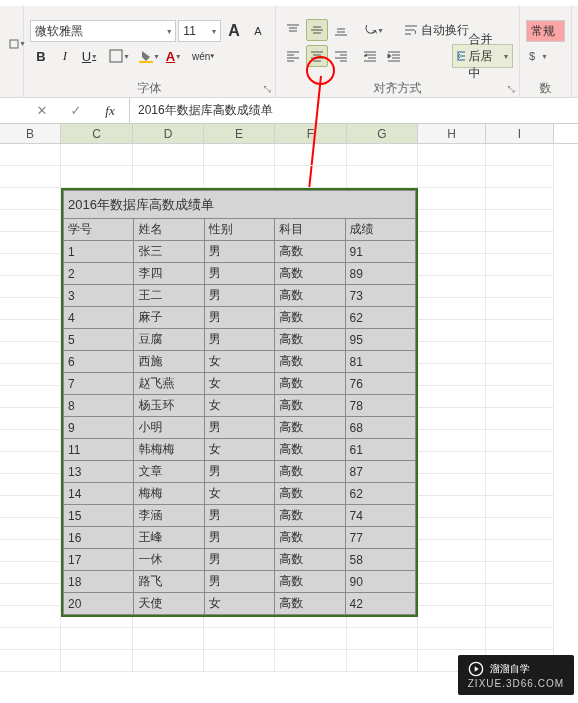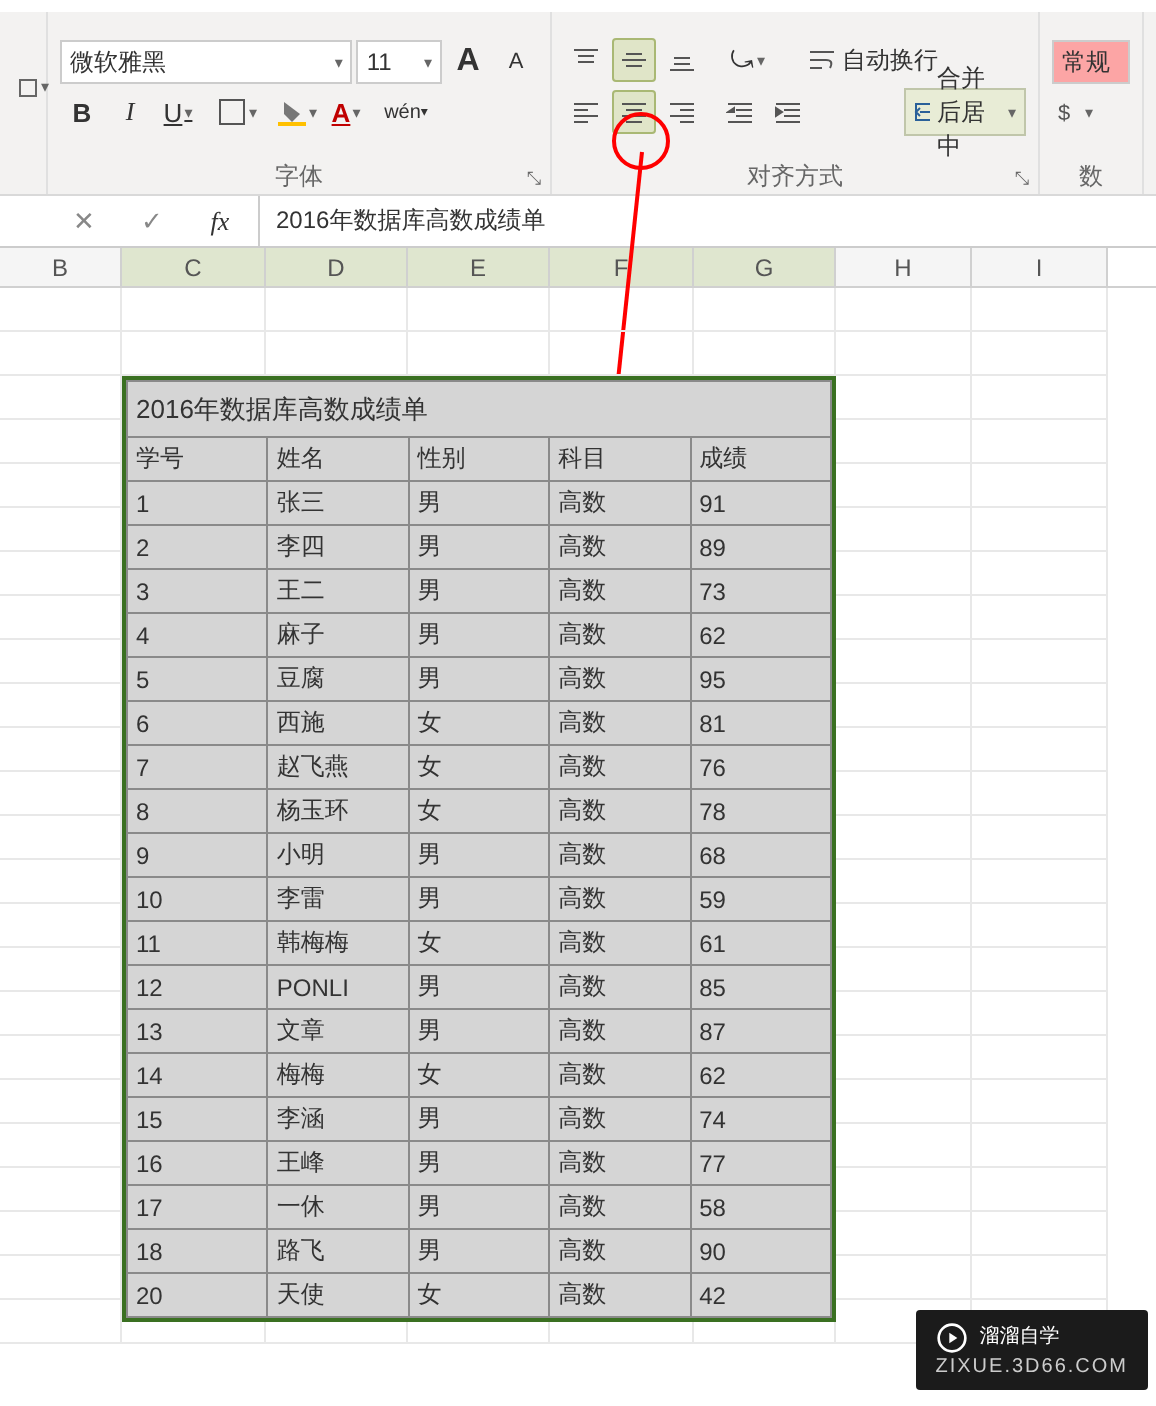--- a/index.html
+++ b/index.html
@@ -362,39 +362,25 @@
               <td>78</td>
             </tr>
             <tr>
               <td>9</td>
               <td>小明</td>
               <td>男</td>
               <td>高数</td>
               <td>68</td>
             </tr>
             <tr>
-              <td>10</td>
-              <td>李雷</td>
-              <td>男</td>
-              <td>高数</td>
-              <td>59</td>
-            </tr>
-            <tr>
               <td>11</td>
               <td>韩梅梅</td>
               <td>女</td>
               <td>高数</td>
               <td>61</td>
-            </tr>
-            <tr>
-              <td>12</td>
-              <td>PONLI</td>
-              <td>男</td>
-              <td>高数</td>
-              <td>85</td>
             </tr>
             <tr>
               <td>13</td>
               <td>文章</td>
               <td>男</td>
               <td>高数</td>
               <td>87</td>
             </tr>
             <tr>
               <td>14</td>

